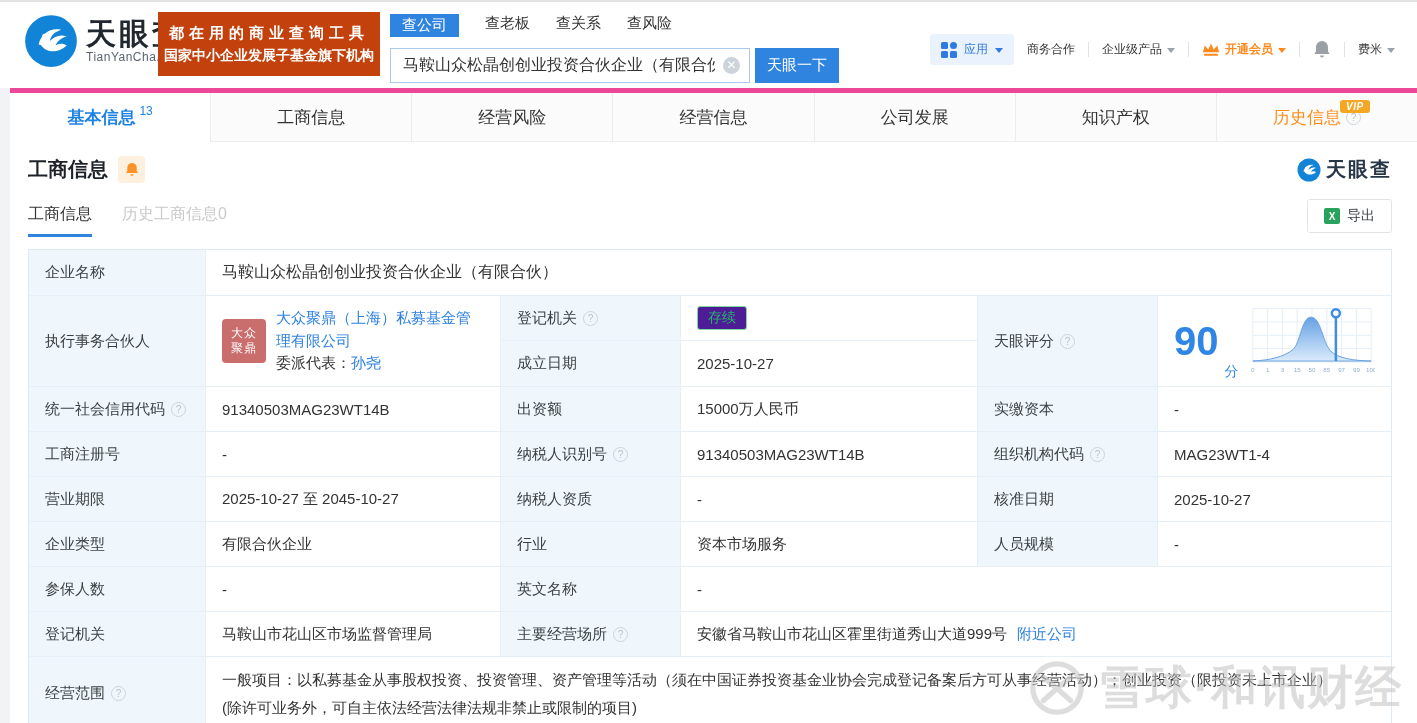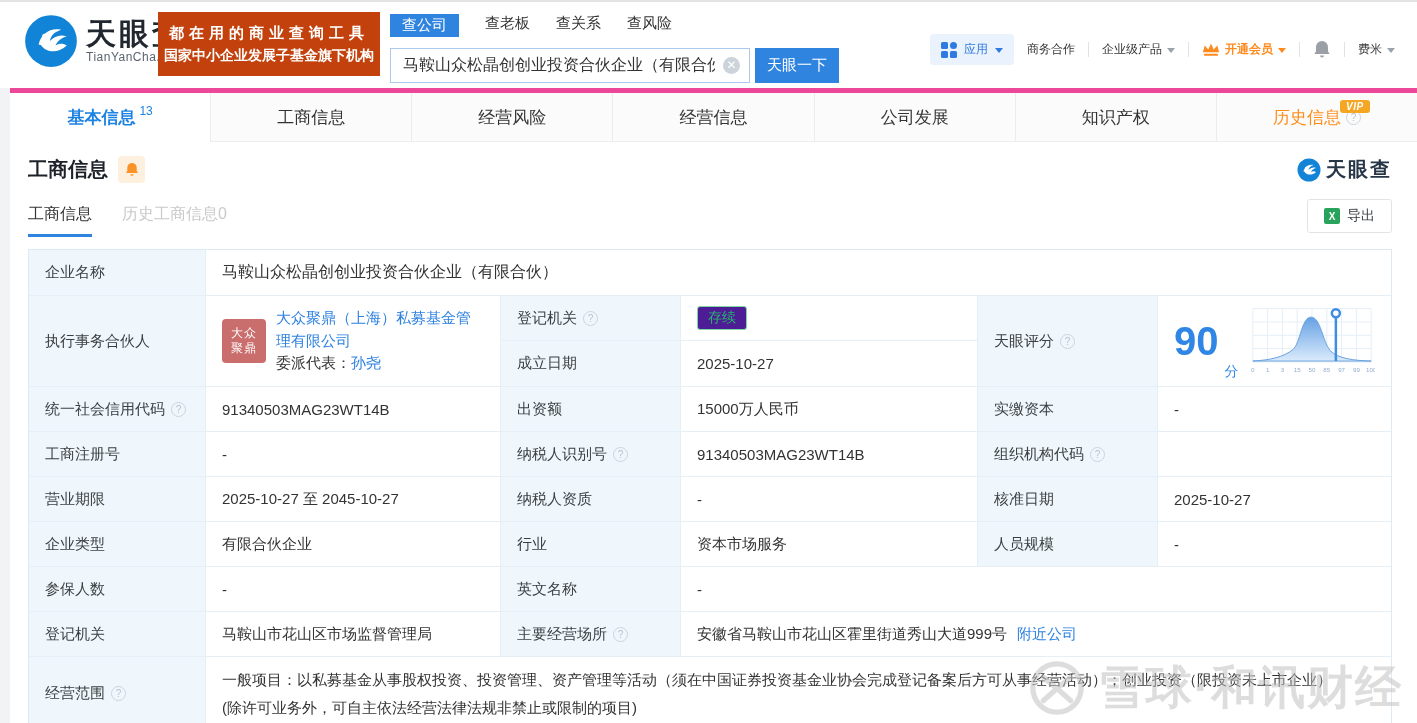--- a/index.html
+++ b/index.html
@@ -332,20 +332,21 @@
       <div class="cell">-</div>
       <div class="cell lbl">
         <span>纳税人识别号</span>
           <span class="qmark">?</span>
       </div>
       <div class="cell">91340503MAG23WT14B</div>
       <div class="cell lbl">
         <span>组织机构代码</span>
           <span class="qmark">?</span>
       </div>
+      <div class="cell no-r">MAG23WT1-4</div>
     </div>
 
     <div class="row">
       <div class="cell lbl">营业期限</div>
       <div class="cell">2025-10-27 至 2045-10-27</div>
       <div class="cell lbl">纳税人资质</div>
       <div class="cell">-</div>
       <div class="cell lbl">核准日期</div>
       <div class="cell no-r">2025-10-27</div>
     </div>

